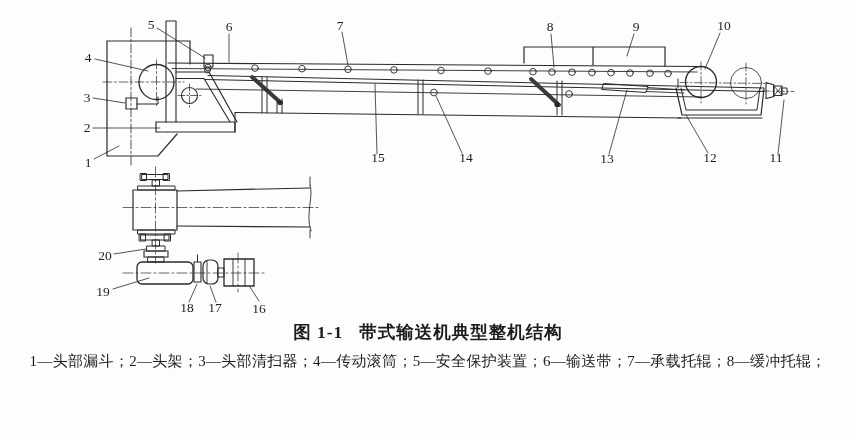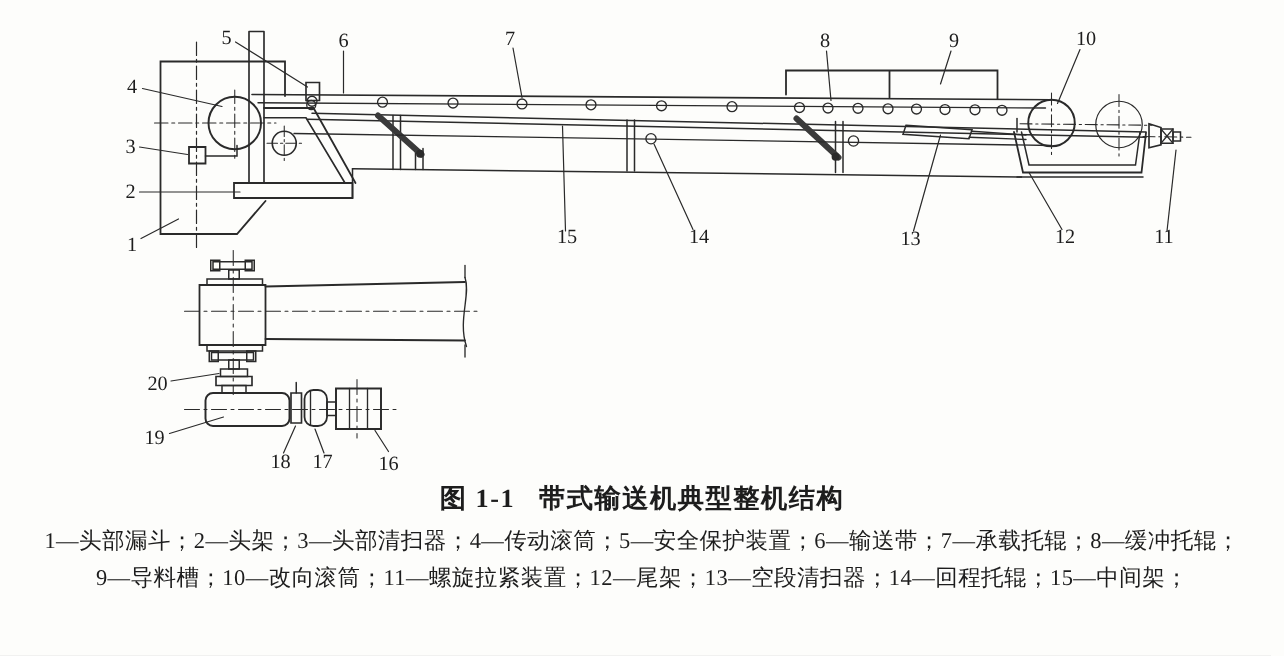--- a/index.html
+++ b/index.html
@@ -274,16 +274,15 @@
       </g>
     </g>
   </svg>
 
   <div class="caption">
     <span class="cap-no">图 1-1</span><span>带式输送机典型整机结构</span>
   </div>
 
   <div class="legend">
     <div>1—头部漏斗；2—头架；3—头部清扫器；4—传动滚筒；5—安全保护装置；6—输送带；7—承载托辊；8—缓冲托辊；</div>
-    <div>9—导料槽；10—改向滚筒；11—螺旋拉紧装置；12—尾架；13—空段清扫器；14—回程托辊；15—中间架；</div>
   </div>
 
 </div>
 
 </body></html>

